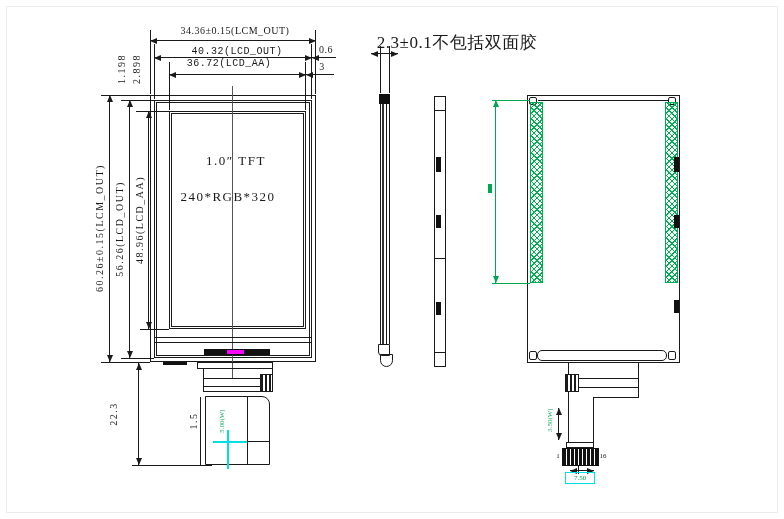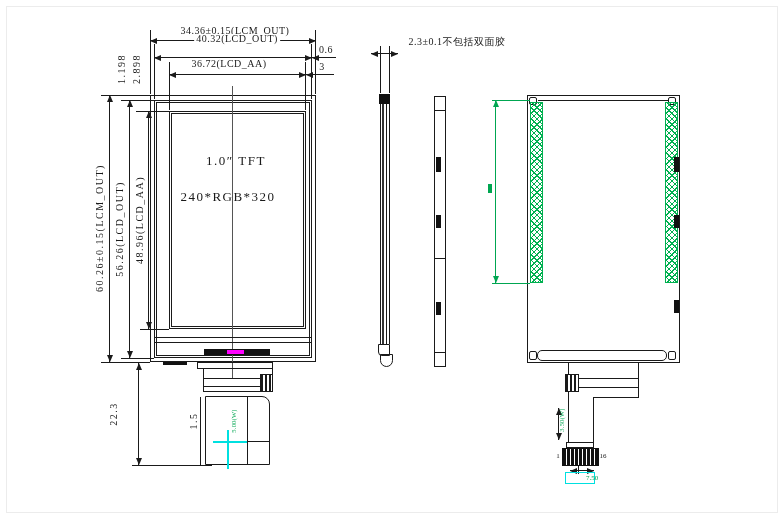--- a/index.html
+++ b/index.html
@@ -8,23 +8,23 @@
   .frame{position:absolute;left:6px;top:6px;width:770px;height:505px;border:1px solid #ececec;}
   .box{position:absolute;border:1px solid #1a1a1a;box-sizing:border-box;background:transparent;}
   .ln{position:absolute;background:#1a1a1a;}
   .lbl{position:absolute;transform:translate(-50%,-50%);white-space:nowrap;font-size:10px;
        line-height:1;background:#fff;padding:0 2px;letter-spacing:0.5px;}
   .nobg{background:transparent;padding:0;}
   .vl{position:absolute;width:0;height:0;}
   .vl>span{position:absolute;left:0;top:0;display:block;white-space:nowrap;line-height:1;
        font-size:10px;letter-spacing:1.5px;transform:translate(-50%,-50%) rotate(-90deg);}
   .vl.small>span{font-size:6.5px;letter-spacing:0.2px;}
-  .green{color:#00a651;margin-left:12px;}
+  .green{color:#00a651;}
   .big{font-size:13px;letter-spacing:1.5px;}
-  .cjk{font-size:10px;letter-spacing:0.5px;}
+  .cjk{font-size:17px;letter-spacing:0.5px;}
   .tiny{font-size:7px;letter-spacing:0;}
   .dimh{position:absolute;height:0;border-top:1px solid #1a1a1a;}
   .dimh::before{content:"";position:absolute;left:0;top:-3px;width:0;height:0;
       border-top:3px solid transparent;border-bottom:3px solid transparent;border-right:7px solid #1a1a1a;}
   .dimh::after{content:"";position:absolute;right:0;top:-3px;width:0;height:0;
       border-top:3px solid transparent;border-bottom:3px solid transparent;border-left:7px solid #1a1a1a;}
   .dimh.arrL::after{display:none;}
   .dimv{position:absolute;width:0;border-left:1px solid #1a1a1a;}
   .dimv::before{content:"";position:absolute;top:0;left:-3px;width:0;height:0;
       border-left:3px solid transparent;border-right:3px solid transparent;border-bottom:7px solid #1a1a1a;}
@@ -82,22 +82,22 @@
   <div class="ln" style="left:154px;top:44px;width:1px;height:55px;"></div>
   <div class="ln" style="left:311px;top:44px;width:1px;height:55px;"></div>
   <div class="ln" style="left:169px;top:62px;width:1px;height:48px;"></div>
   <div class="ln" style="left:305px;top:62px;width:1px;height:48px;"></div>
   <div class="dimh" style="left:150px;top:40px;width:166px;"></div>
   <div class="dimh" style="left:154px;top:57px;width:158px;"></div>
   <div class="dimh" style="left:169px;top:74px;width:137px;"></div>
   <div class="dimh arrL" style="left:312px;top:57px;width:24px;"></div>
   <div class="dimh arrL" style="left:306px;top:74px;width:28px;"></div>
   <div class="lbl" style="left:235px;top:31px;">34.36±0.15(LCM_OUT)</div>
-  <div class="lbl" style="left:237px;top:39px;">40.32(LCD_OUT)</div>
-  <div class="lbl" style="left:229px;top:64px;">36.72(LCD_AA)</div>
+  <div class="lbl" style="left:237px;top:52px;font-family:Liberation Mono, monospace;">40.32(LCD_OUT)</div>
+  <div class="lbl" style="left:229px;top:64px;font-family:Liberation Mono, monospace;">36.72(LCD_AA)</div>
   <div class="lbl nobg" style="left:326px;top:50px;">0.6</div>
   <div class="lbl nobg" style="left:322px;top:67px;">3</div>
 
   <div class="ln" style="left:101px;top:95px;width:49px;height:1px;"></div>
   <div class="ln" style="left:101px;top:362px;width:49px;height:1px;"></div>
   <div class="ln" style="left:121px;top:100px;width:33px;height:1px;"></div>
   <div class="ln" style="left:121px;top:358px;width:33px;height:1px;"></div>
   <div class="ln" style="left:136px;top:111px;width:33px;height:1px;"></div>
   <div class="ln" style="left:140px;top:329px;width:29px;height:1px;"></div>
   <div class="dimv" style="left:109px;top:95px;height:267px;"></div>

